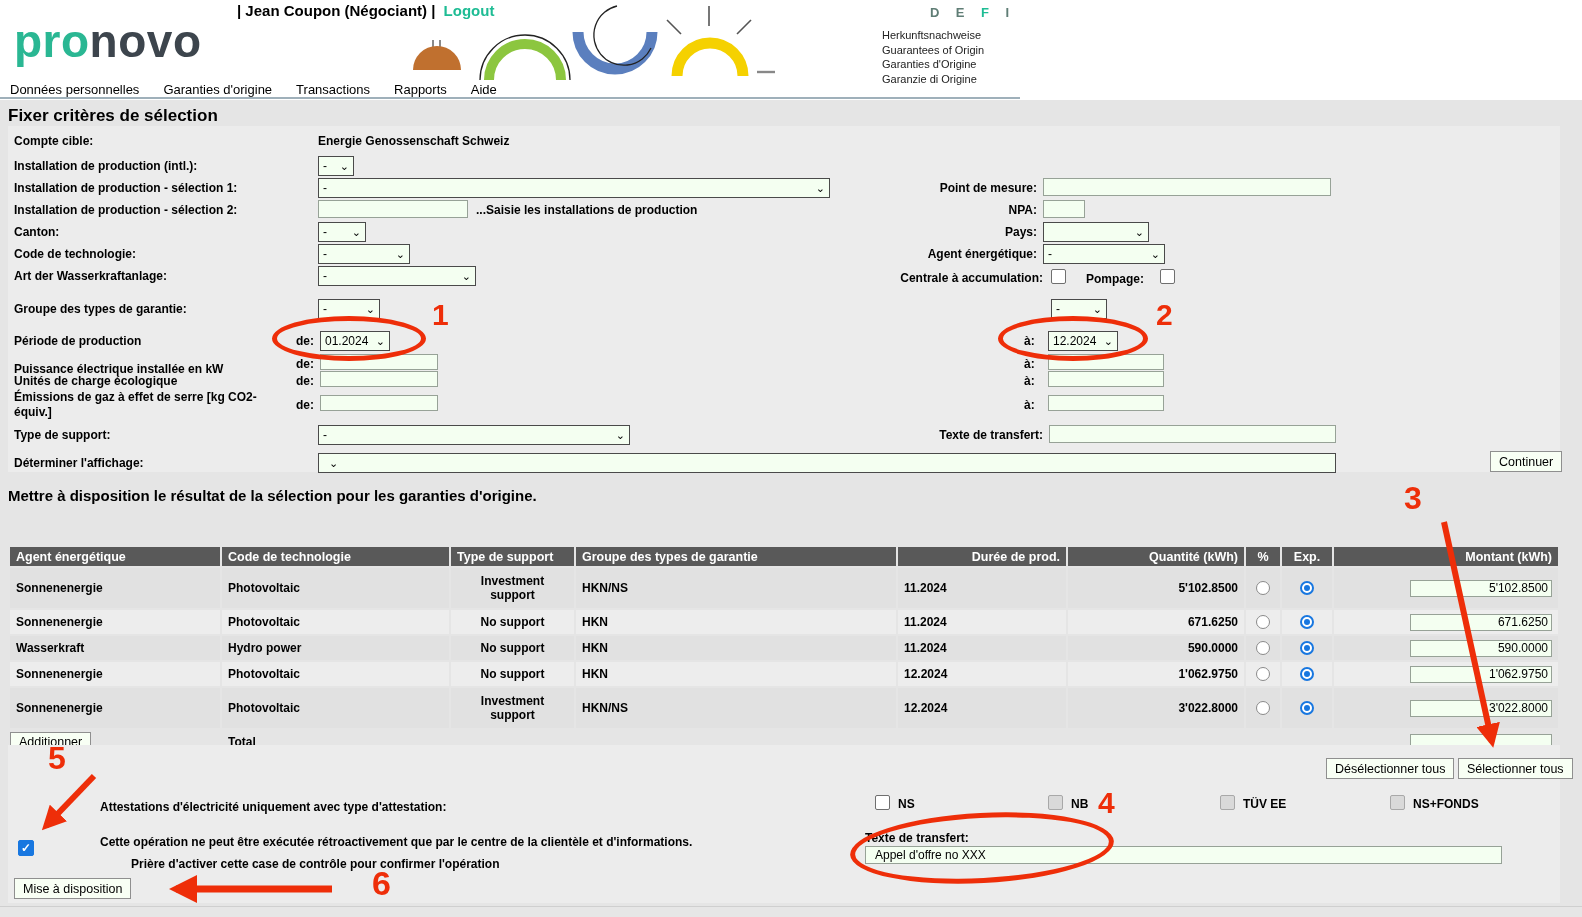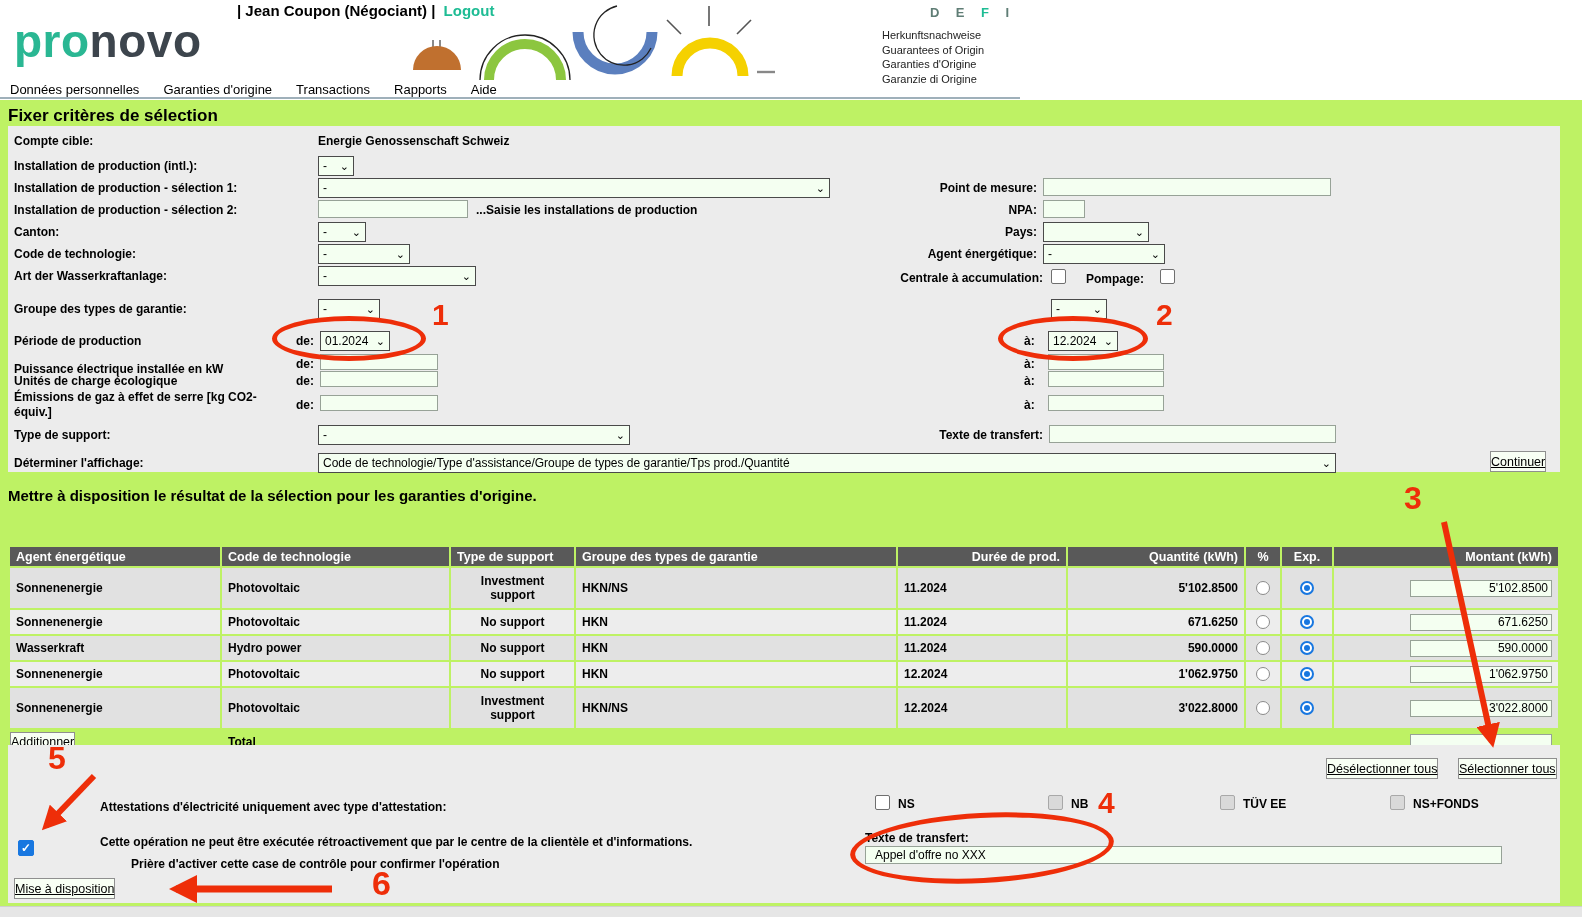--- a/index.html
+++ b/index.html
@@ -1,27 +1,27 @@
 <!DOCTYPE html>
 <html><head>
 <meta charset="utf-8">
 <style>
   * { box-sizing: border-box; }
   body { margin:0; background:#fff; font-family:"Liberation Sans", sans-serif; color:#000; }
-  .page { position:relative; width:1582px; height:917px; background:#bef264; overflow:hidden; }
+  .page { position:relative; width:1582px; height:917px; background:#e5e5e5; overflow:hidden; }
   .abs { position:absolute; }
   .lbl { font-size:12px; font-weight:bold; white-space:nowrap; }
   .selbox { display:inline-flex; align-items:center; justify-content:space-between;
             background:#f4fff1; border:1px solid #4a4a4a; height:20px; font-size:12px;
             padding:0 4px; position:absolute; }
   .selbox .chev { font-size:11px; margin-left:6px; line-height:1; }
   .inp { position:absolute; background:#f4fff1; border:1px solid #97a297; height:18px;
          font-size:12px; padding:0 3px; font-family:inherit; }
   .btn { position:absolute; background:#f8fff4; border:1px solid #8f8f8f; font-size:12.5px;
-         font-family:inherit; padding:1px 0; height:21px; white-space:nowrap;text-decoration:underline; }
+         font-family:inherit; padding:1px 8px; height:21px; white-space:nowrap; }
   .cb { position:absolute; width:15px; height:15px; background:#fff; border:1px solid #6f6f6f; border-radius:2px; }
   .cb.disabled { background:#d9d9d9; border-color:#a8a8a8; }
   .cb.checked { background:#1877e0; border-color:#1877e0; color:#fff; font-size:12px;
                 line-height:14px; text-align:center; font-weight:bold; }
   .radio { display:inline-block; width:14px; height:14px; border-radius:50%; background:#fff;
            border:1px solid #8a8a8a; vertical-align:middle; }
   .radio.sel { border:2px solid #1877e0; position:relative; }
   .radio.sel::after { content:""; position:absolute; left:2px; top:2px; width:6px; height:6px;
                       border-radius:50%; background:#1877e0; }
   .panel { position:absolute; background:#ececec; }
@@ -201,21 +201,20 @@
     <div class="abs lbl" style="left:6px;top:302px;">Type de support:</div>
     <span class="selbox" style="left:310px;top:299px;width:312px;">
         <span>-</span>
         <span class="chev">⌄</span>
       </span>
     <div class="abs lbl" style="left:838px;top:302px;width:197px;text-align:right;">Texte de transfert:</div>
     <input class="inp" style="left: 1041px; top: 299px; width: 287px;">
 
     <div class="abs lbl" style="left:6px;top:330px;">Déterminer l'affichage:</div>
     <span class="selbox" style="left:310px;top:327px;width:1018px;">
-        <span>Code de technologie/Type d'assistance/Groupe de types de garantie/Tps prod./Quantité</span>
         <span class="chev">⌄</span>
       </span>
     <button class="btn" style="left:1482px;top:325px;">Continuer</button>
   </div>
 
   <div class="abs lbl" style="left:8px;top:487px;font-size:15px;">Mettre à disposition le résultat de la sélection pour les garanties d'origine.</div>
 
   <div class="abs" style="left:8px;top:545px;">
     <table class="res">
       <colgroup>

